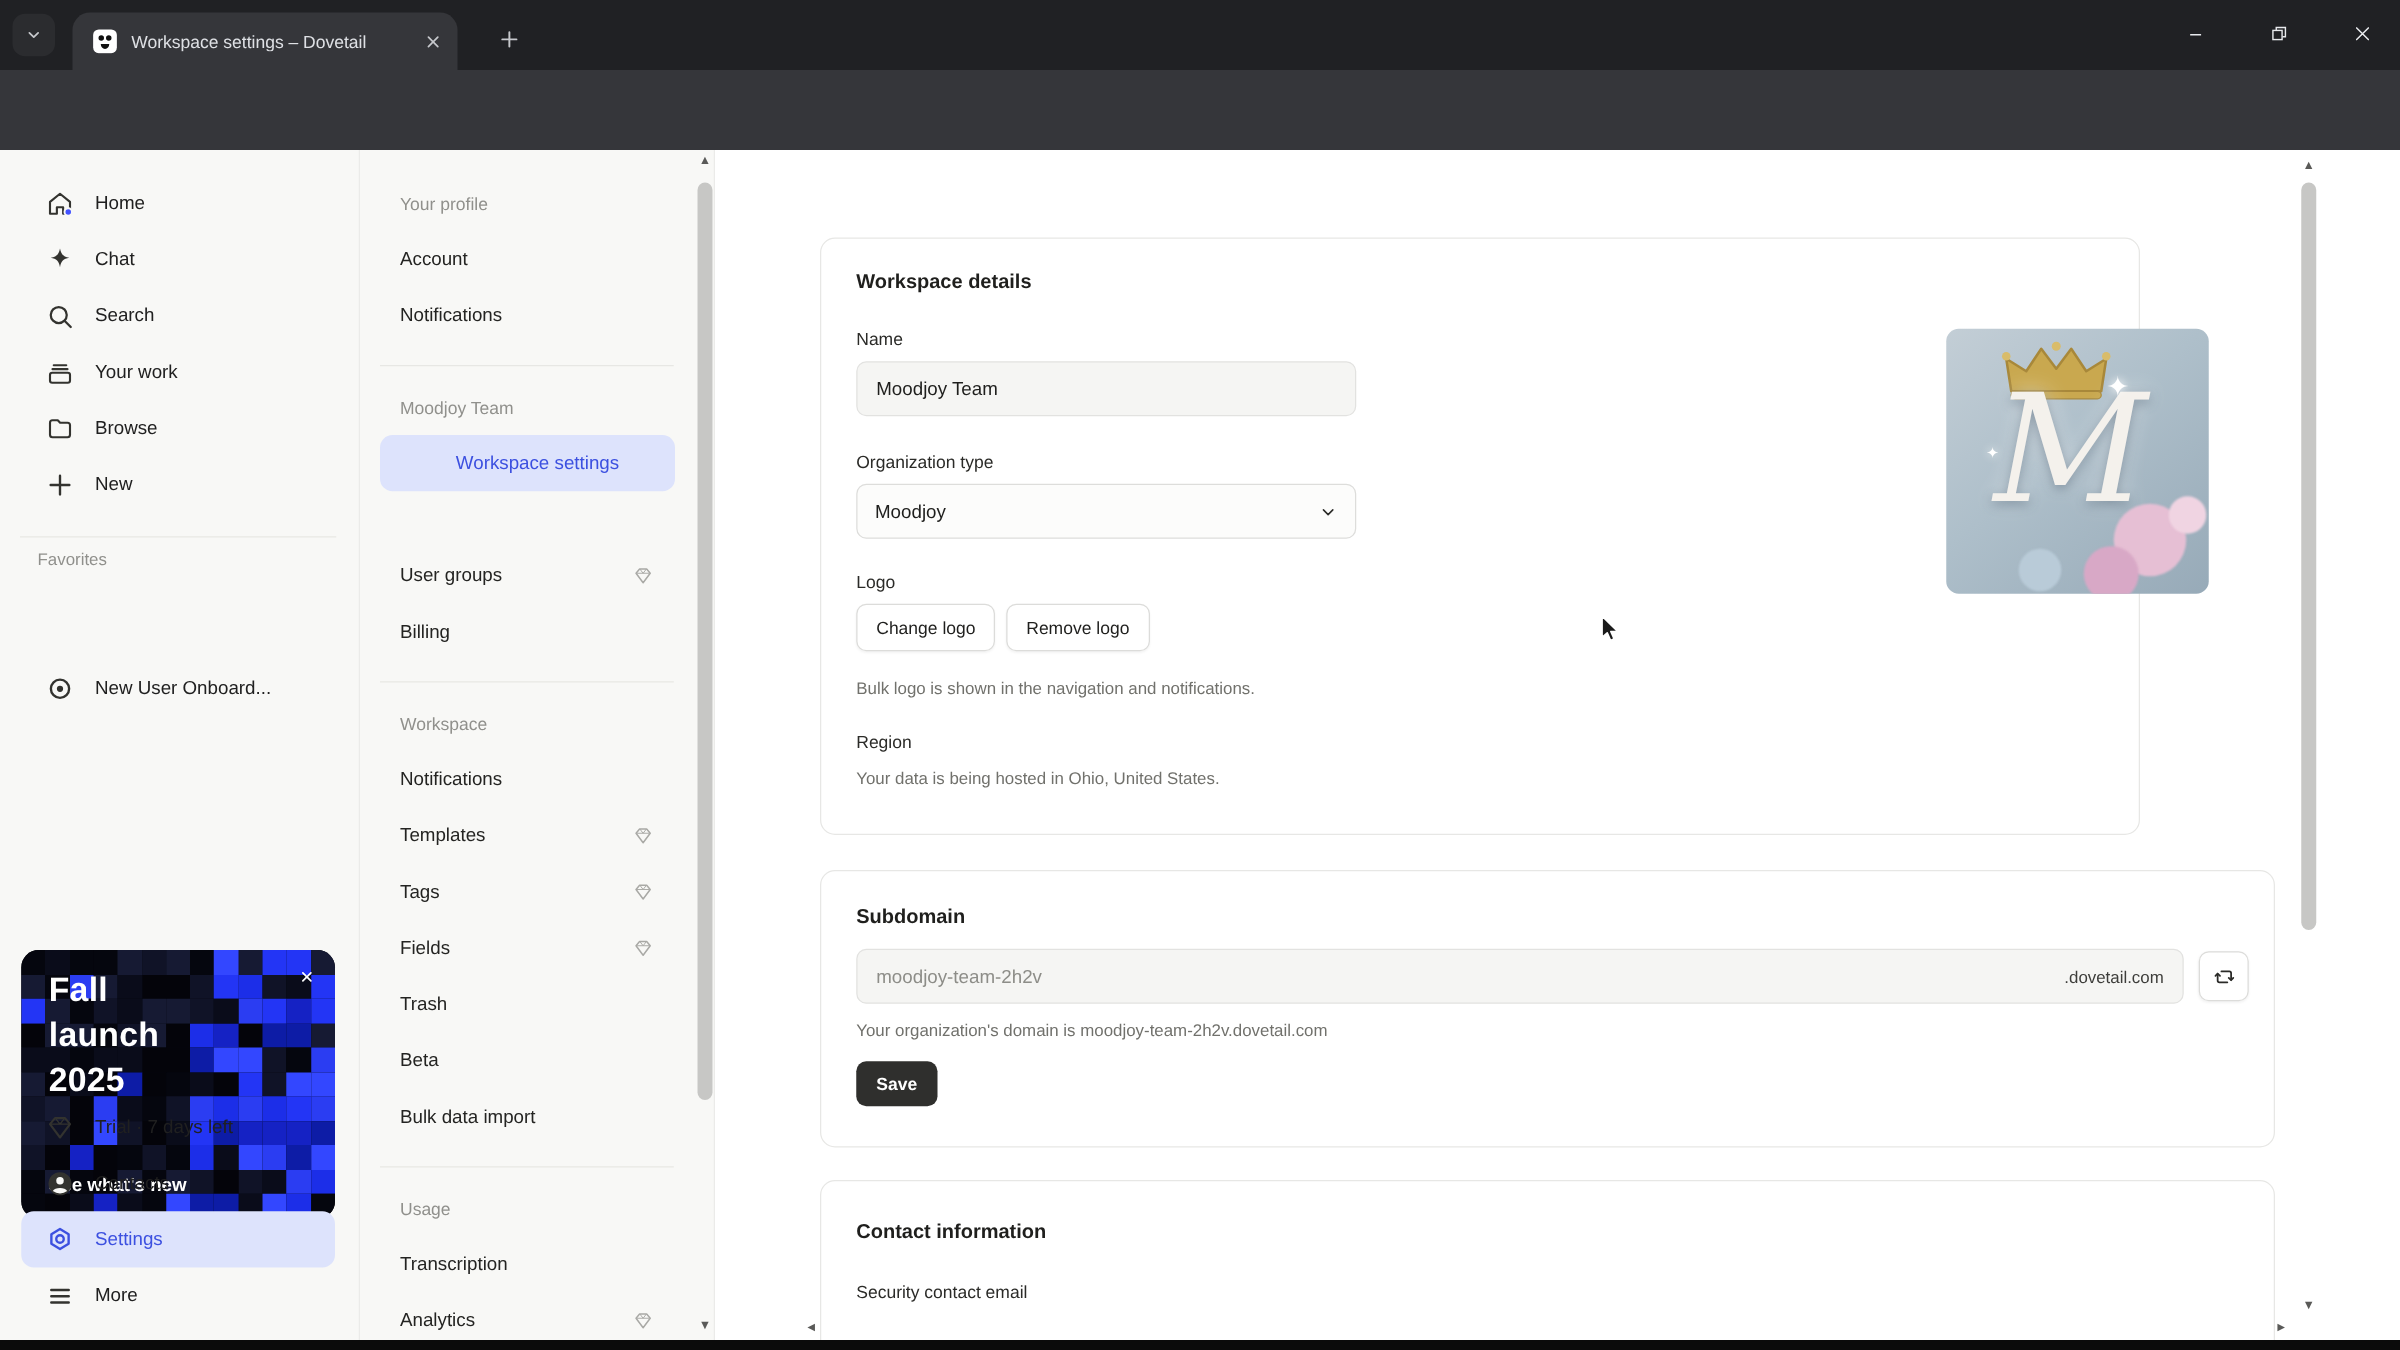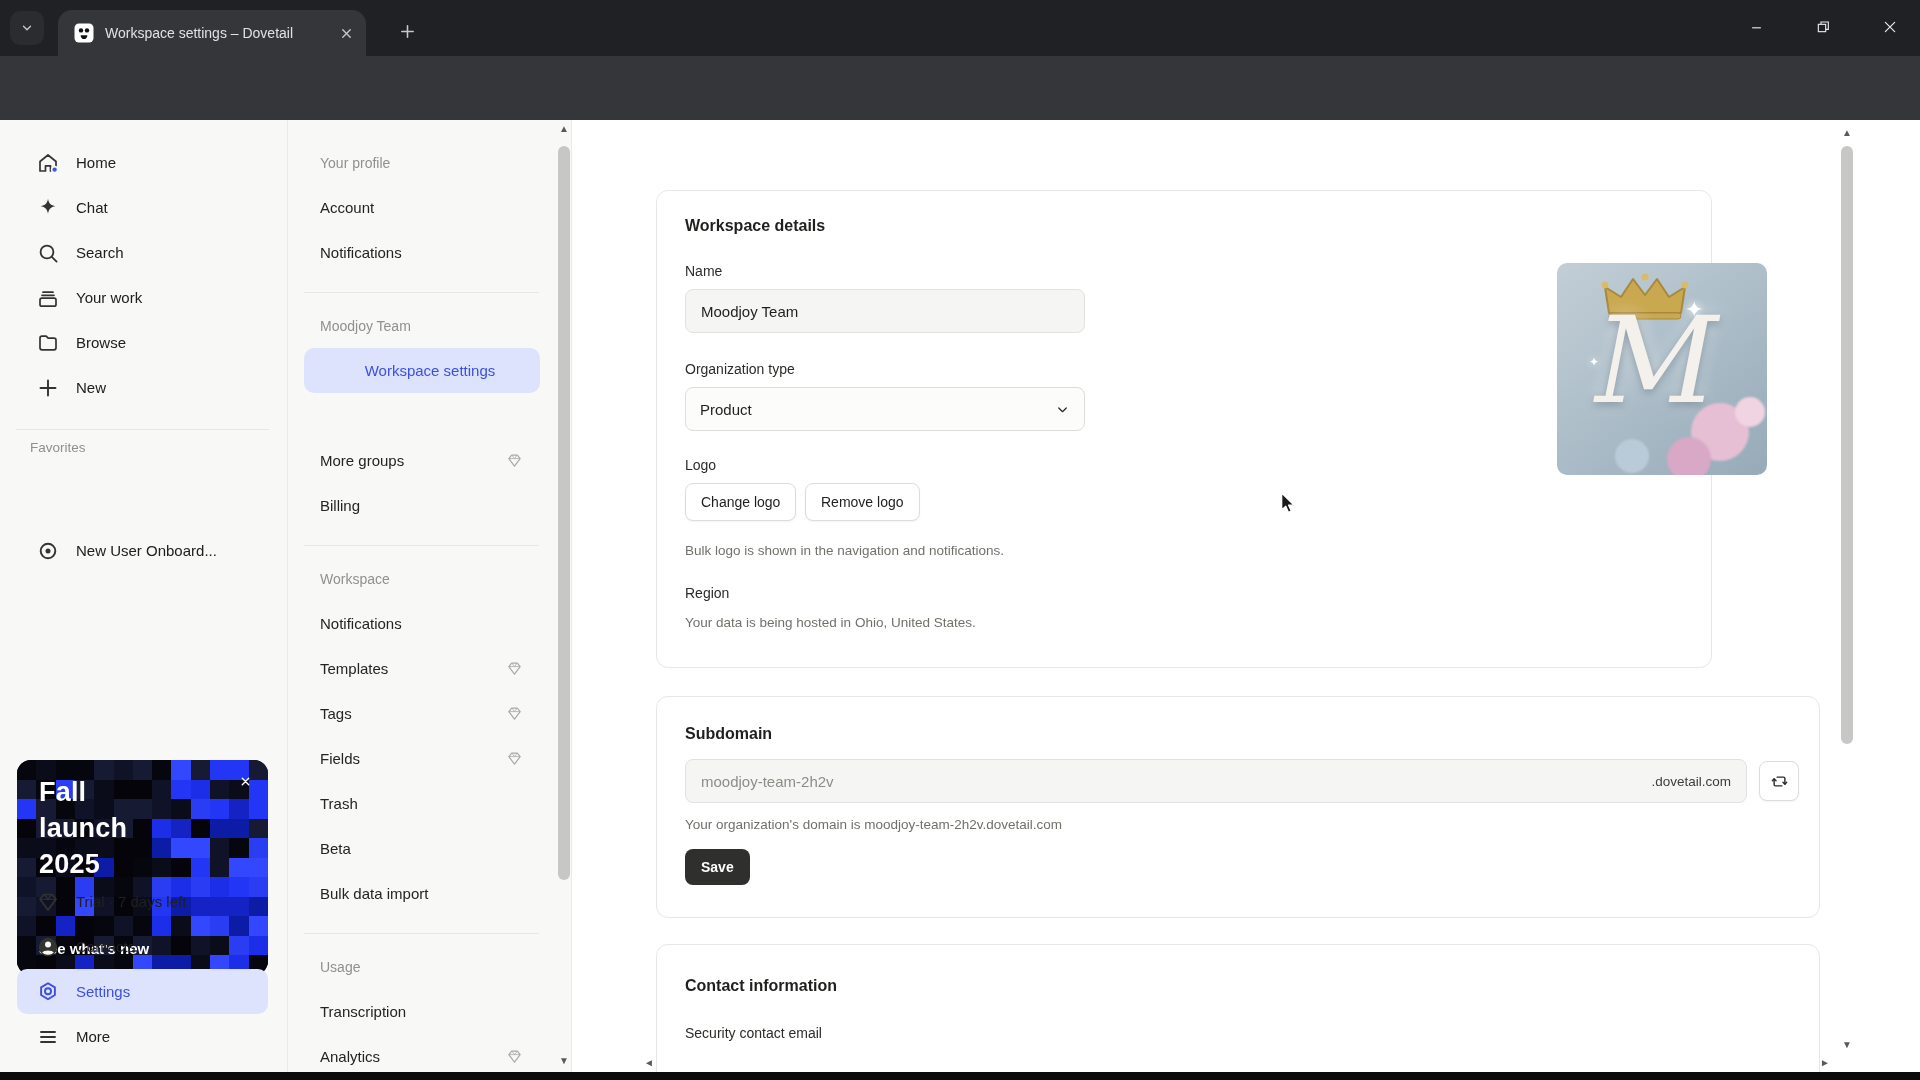--- a/index.html
+++ b/index.html
@@ -459,21 +459,21 @@
     </div>
     <div class="nrow" style="top: 110px;">
       <span class="lbl">Notifications</span>
     </div>
     <div class="sdivider" style="left: 16px; right: 32px; top: 172px;"></div>
     <div class="nhead" style="top: 183px;">Moodjoy Team</div>
     <div class="nrow selrow" style="top: 228px; justify-content: center;">
       <span class="lbl">Workspace settings</span>
     </div>
     <div class="nrow" style="top: 318px;">
-      <span class="lbl">More groups</span>
+      <span class="lbl">User groups</span>
       <svg class="gem" viewBox="0 0 24 24">
         <path d="M8 4.5h8l4 4.8L12 20 4 9.3z" fill="none" stroke="#8f8f8b" stroke-width="1.7" stroke-linecap="round" stroke-linejoin="round"></path>
         <path d="M4.6 9.3h14.8M8.6 4.9l3.4 4.4 3.4-4.4" fill="none" stroke="#8f8f8b" stroke-width="1.1" stroke-linecap="round" stroke-linejoin="round"></path>
       </svg>
     </div>
     <div class="nrow" style="top: 363px;">
       <span class="lbl">Billing</span>
     </div>
     <div class="sdivider" style="left: 16px; right: 32px; top: 425px;"></div>
     <div class="nhead" style="top: 436px;">Workspace</div>
@@ -529,21 +529,21 @@
 <div class="sb-arrow" style="left:559px; top:1056px">▼</div>
 
 <div class="card" style="left:656px; top:190px; width:1056px; height:478px">
   <div class="card-title" style="top:26px">Workspace details</div>
   <div class="f-label" style="top:72px">Name</div>
   <div class="t-input" style="top:98px; width:400px; color:#1f1f1d">
     <span>Moodjoy Team</span>
   </div>
   <div class="f-label" style="top:170px">Organization type</div>
   <div class="t-select" style="top:196px; width:400px">
-    <span>Product</span>
+    <span>Moodjoy</span>
     <svg width="15" height="15" viewBox="0 0 24 24">
         <path d="M6 9.5l6 6 6-6" fill="none" stroke="#2b2b28" stroke-width="2" stroke-linecap="round" stroke-linejoin="round"></path>
       </svg>
   </div>
   <div class="f-label" style="top:266px">Logo</div>
   <div class="btn" style="left:28px; top:292px">Change logo</div>
   <div class="btn" style="left:148px; top:292px">Remove logo</div>
   <div class="helper" style="top:352px">Bulk logo is shown in the navigation and notifications.</div>
   <div class="f-label" style="top:394px">Region</div>
   <div class="helper" style="top:424px">Your data is being hosted in Ohio, United States.</div>

